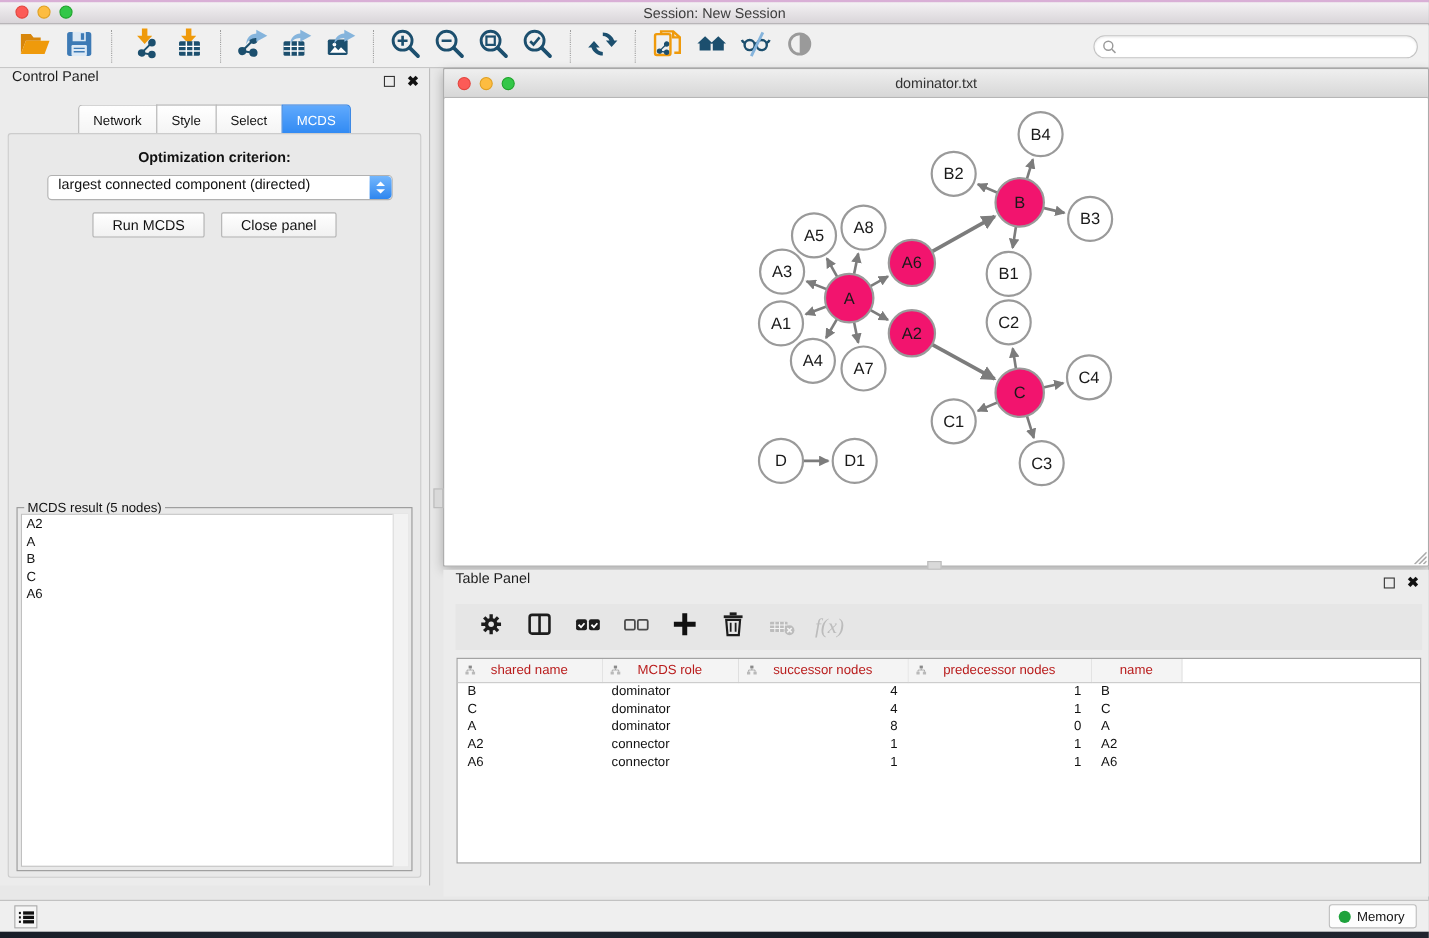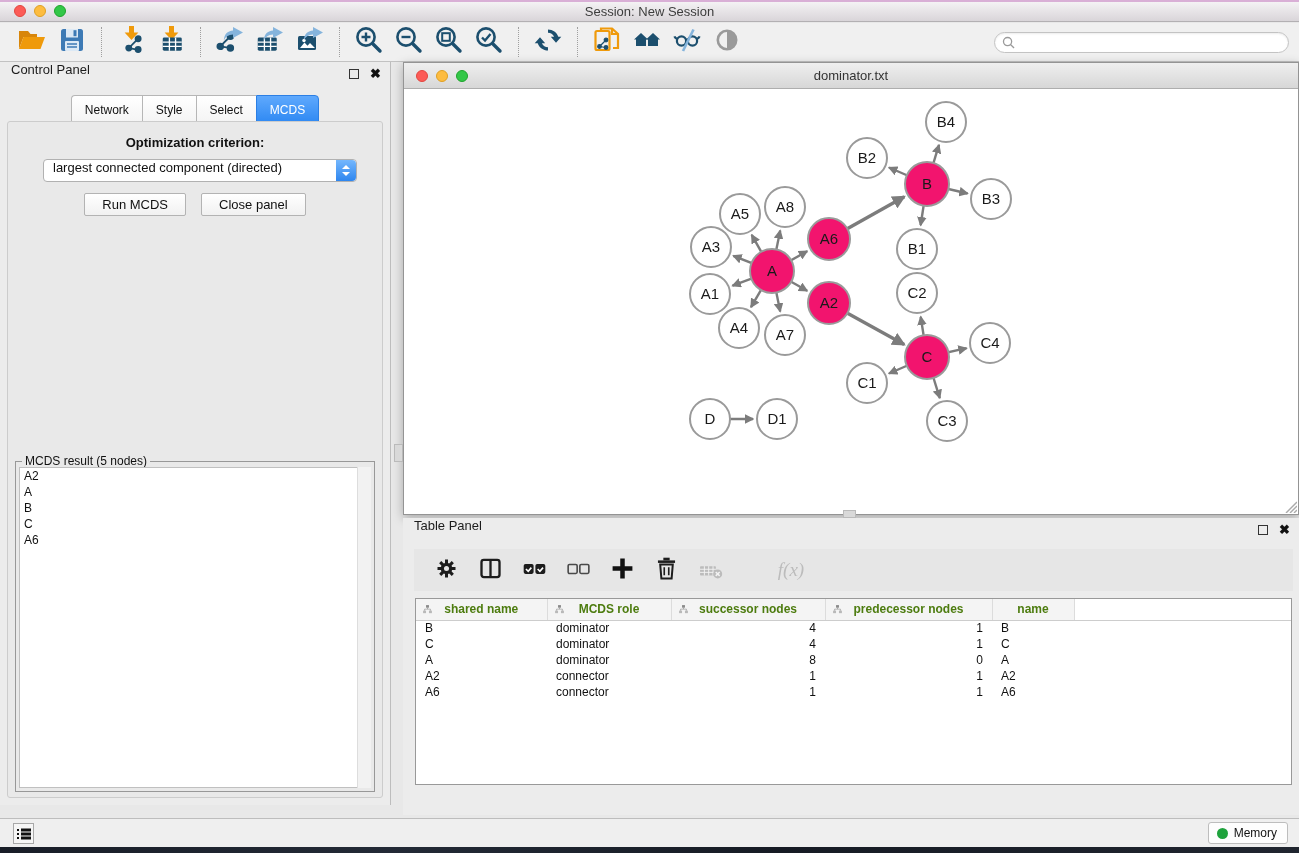--- a/index.html
+++ b/index.html
@@ -128,30 +128,30 @@
   .table-panel {
     position:absolute; left:403px; top:518px; width:896px; height:297px;
     background:#ececec;
   }
   .tp-toolbar {
     position:absolute; left:11px; right:6px; top:31px; height:42px;
     background:#e6e6e6; display:flex; align-items:center; gap:8px; padding-left:14px;
   }
   .tp-toolbar .tbtn { width:36px; }
   .tbtn.disabled { opacity:.55; }
-  .fx { font-family:"Liberation Serif", serif; font-style:italic; font-size:19px; color:#9a9a9a; width:auto; padding:0 6px;margin-left:37px; }
+  .fx { font-family:"Liberation Serif", serif; font-style:italic; font-size:19px; color:#9a9a9a; width:auto; padding:0 6px; }
 
   .tp-table {
     position:absolute; left:12px; right:7px; top:80px; height:187px;
     background:#fff; border:1px solid #999; overflow:hidden;
   }
   table { border-collapse:collapse; table-layout:fixed; }
   th {
     height:21px; background:#f4f4f4; border-right:1px solid #dcdcdc; border-bottom:1px solid #cdcdcd;
-    font-weight:bold; font-size:12px; color:#4d7c0f; text-align:center; position:relative;
+    font-weight:normal; font-size:12px; color:#b91c1c; text-align:center; position:relative;
   }
   th.filler { background:#fff; border-right:none; }
   th .hicon { position:absolute; left:6px; top:5px; }
   td { height:16px; font-size:12px; color:#111; padding:0 9px; white-space:nowrap; overflow:hidden; }
   td.r { text-align:right; }
 
   .tp-tabs { position:absolute; left:0; right:0; top:269px; }
 
   
   .status-bar {

